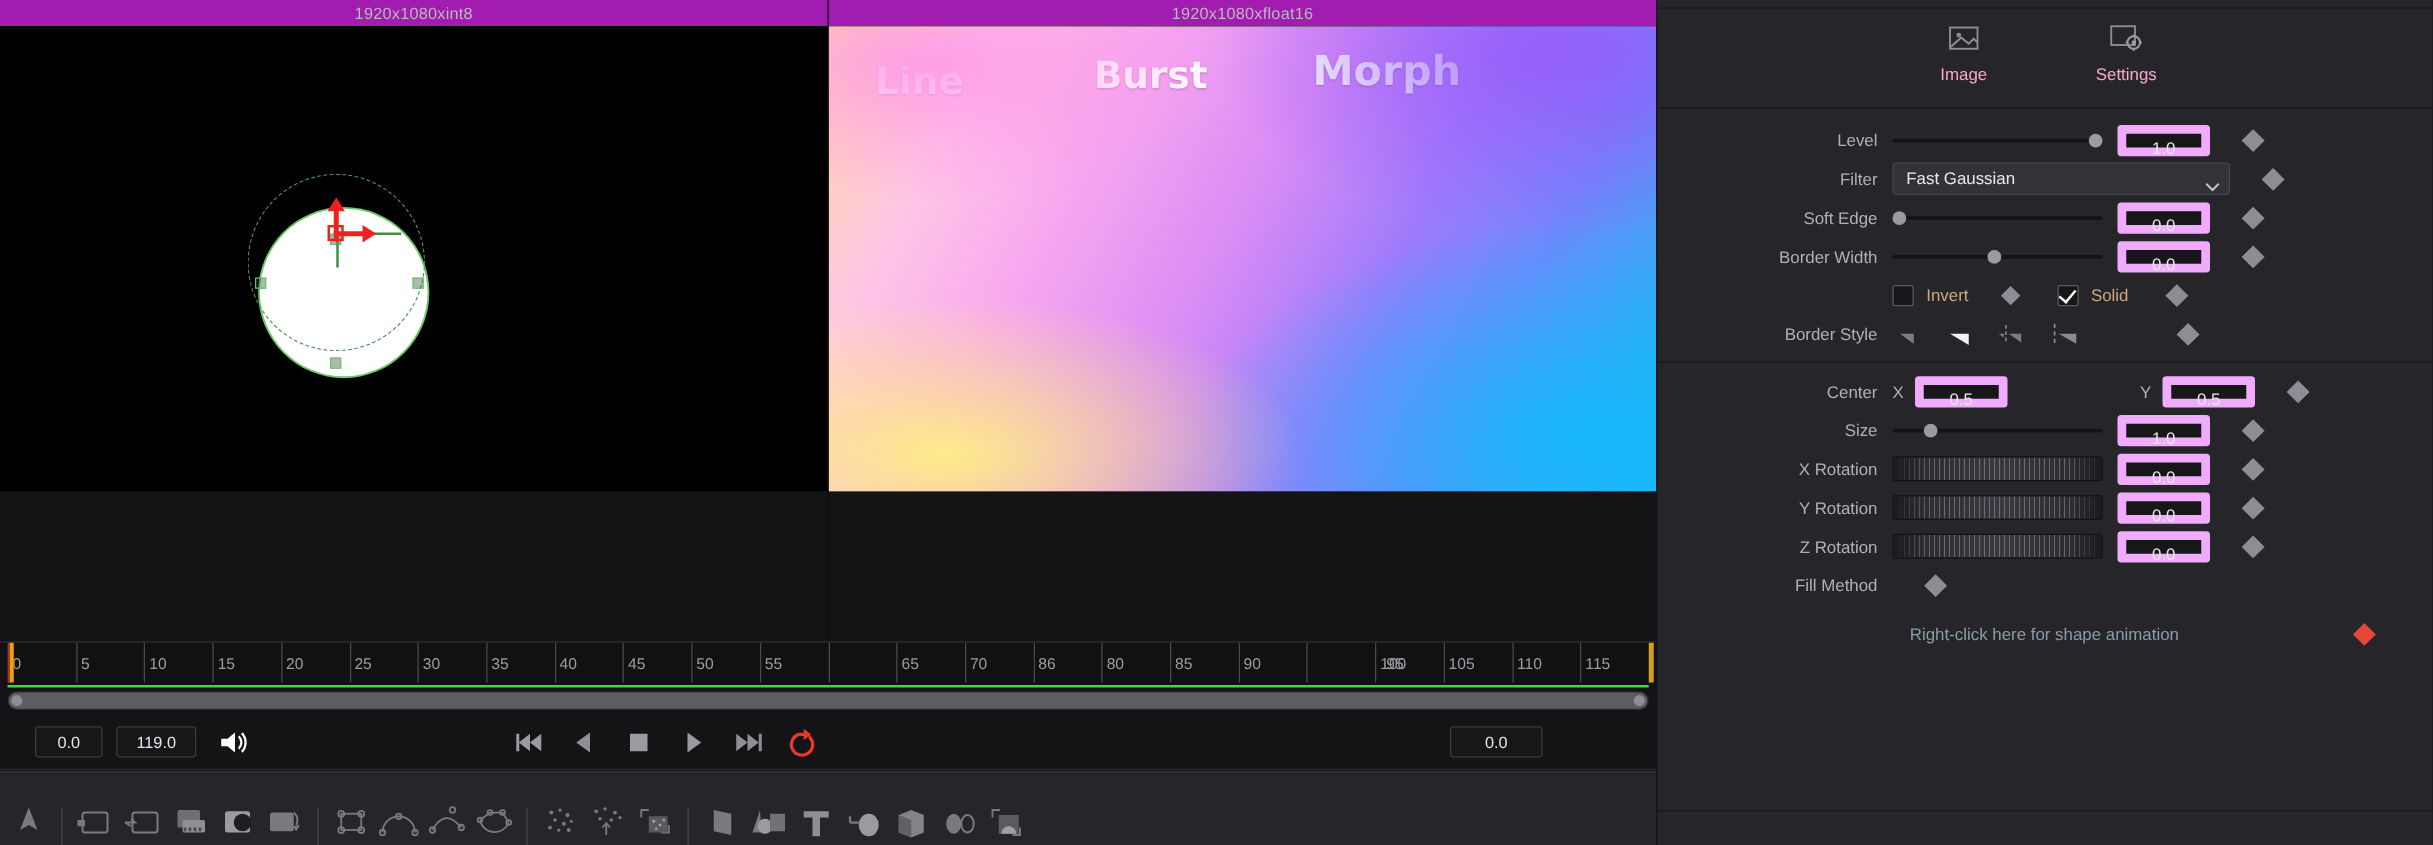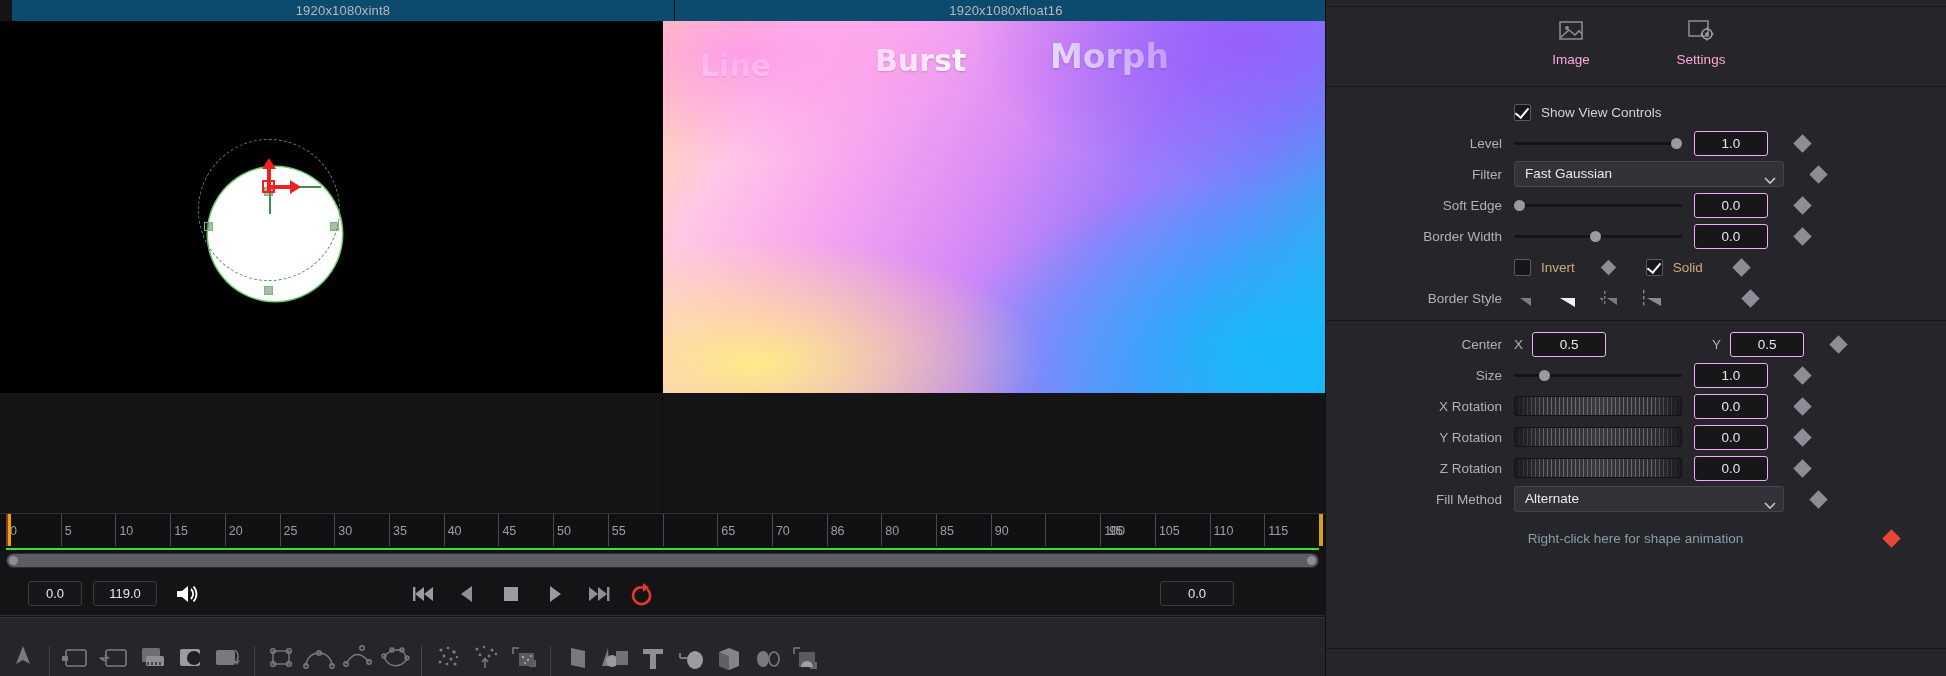--- a/index.html
+++ b/index.html
@@ -13,22 +13,22 @@
 
   
   #left-pane {
     position: absolute; left: 0; top: 0;
     width: 1325px; height: 676px;
     background: #141416;
   }
 
   
   #viewer-titles {
-    position: absolute; left: 12px; top: 0; width: 1325px; height: 21px;
-    background: #0c4a6e;
+    position: absolute; left: 0; top: 0; width: 1325px; height: 21px;
+    background: #a21caf;
     display: flex;
   }
   .viewer-title {
     flex: 1 1 0; height: 21px; line-height: 21px;
     text-align: center;
     font-size: 13px; color: #b8b8bc;
     letter-spacing: .2px;
   }
   #viewer-titles .vt-a { border-right: 1px solid #0d0d0f; }
 
@@ -272,21 +272,21 @@
     height: 3px; background: #141416; border-radius: 2px;
   }
   .slider-knob {
     position: absolute; top: 3px;
     width: 11px; height: 11px; border-radius: 50%;
     background: #9a9aa1;
   }
 
   .val-box {
     width: 74px; height: 25px; flex: 0 0 74px;
-    background: #17171a; border: 1px solid #f0abfc; border-radius: 3px;
+    background: #17171a; border: 7px solid #f0abfc; border-radius: 3px;
     color: #e8e8ec; font-size: 13.5px;
     line-height: 23px; text-align: center;
   }
   .combo {
     position: relative;
     width: 270px; height: 26px; flex: 0 0 270px;
     background: #323238; border: 1px solid #45454b; border-radius: 3px;
     color: #e8e8ec; font-size: 13.5px;
     line-height: 24px; padding-left: 10px;
   }
@@ -745,29 +745,20 @@
                 <path d="M26 17 H27.5"></path>
             </g>
           </svg>
         </div>
         <div class="tab-label">Settings</div>
       </div>
     </div>
 
     <div id="ctl-body">
 
-      <div class="row">
-        <div class="row-label"></div>
-        <div class="row-mid">
-          <div class="checkrow">
-            <div class="checkbox on"></div>
-            <span class="check-label plain">Show View Controls</span>
-          </div>
-        </div>
-      </div>
 
       <div class="row">
         <div class="row-label">Level</div>
         <div class="row-mid">
           <div class="slider">
             <div class="slider-track"></div>
             <div class="slider-knob" style="left:157px;"></div>
           </div>
           <div class="val-box">1.0</div>
           <div class="kf-diamond"></div>
@@ -917,28 +908,20 @@
         <div class="row-mid">
           <div class="thumbwheel"></div>
           <div class="val-box">0.0</div>
           <div class="kf-diamond"></div>
         </div>
       </div>
 
       <div class="row">
         <div class="row-label">Fill Method</div>
         <div class="row-mid">
-          <div class="combo">
-            <span>Alternate</span>
-            <span class="chev">
-              <svg width="12" height="10" viewBox="0 0 12 10">
-                  <path d="M1 2 L6 7 L11 2" stroke="#c6c6cc" stroke-width="1.6" fill="none"></path>
-                </svg>
-            </span>
-          </div>
           <div class="kf-diamond"></div>
         </div>
       </div>
 
       <div class="hint-row">
         <span class="hint-text">Right-click here for shape animation</span>
         <div class="kf-diamond red" style="margin-left:0; margin-right:48px;"></div>
       </div>
     </div>
 

